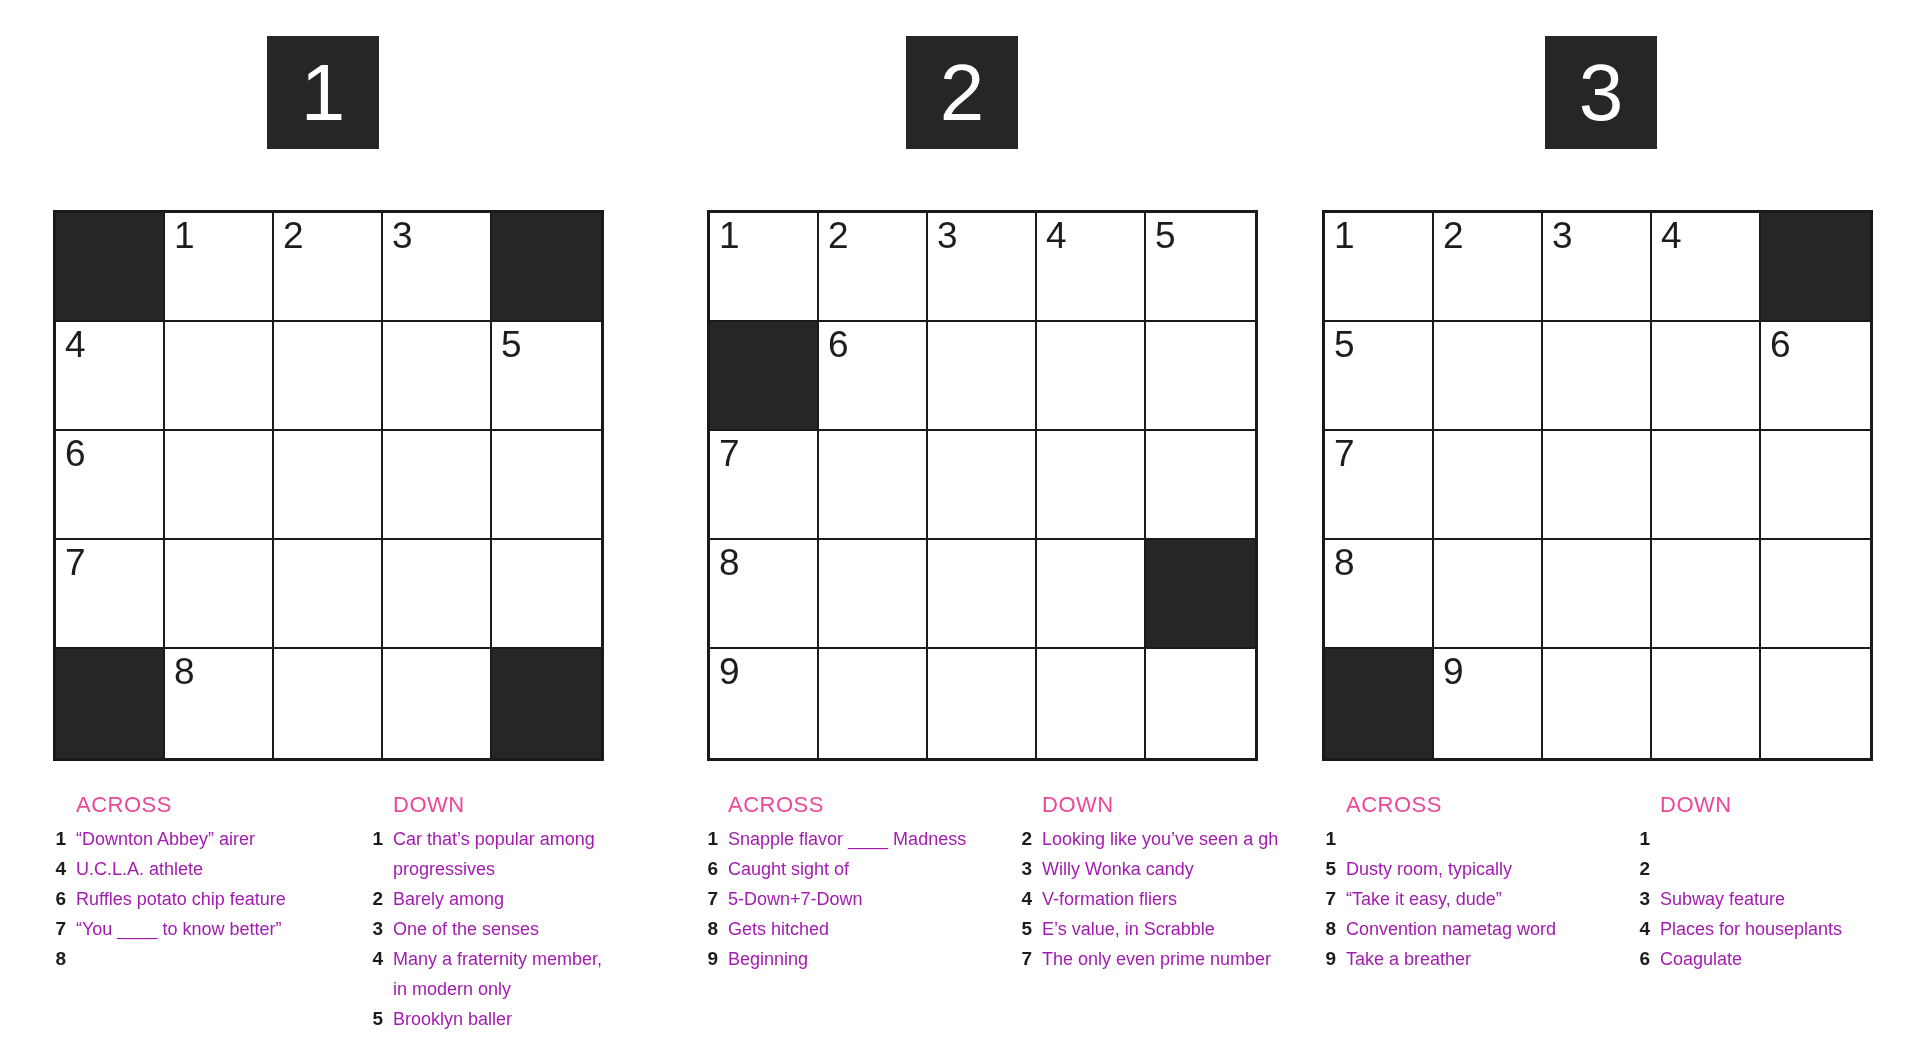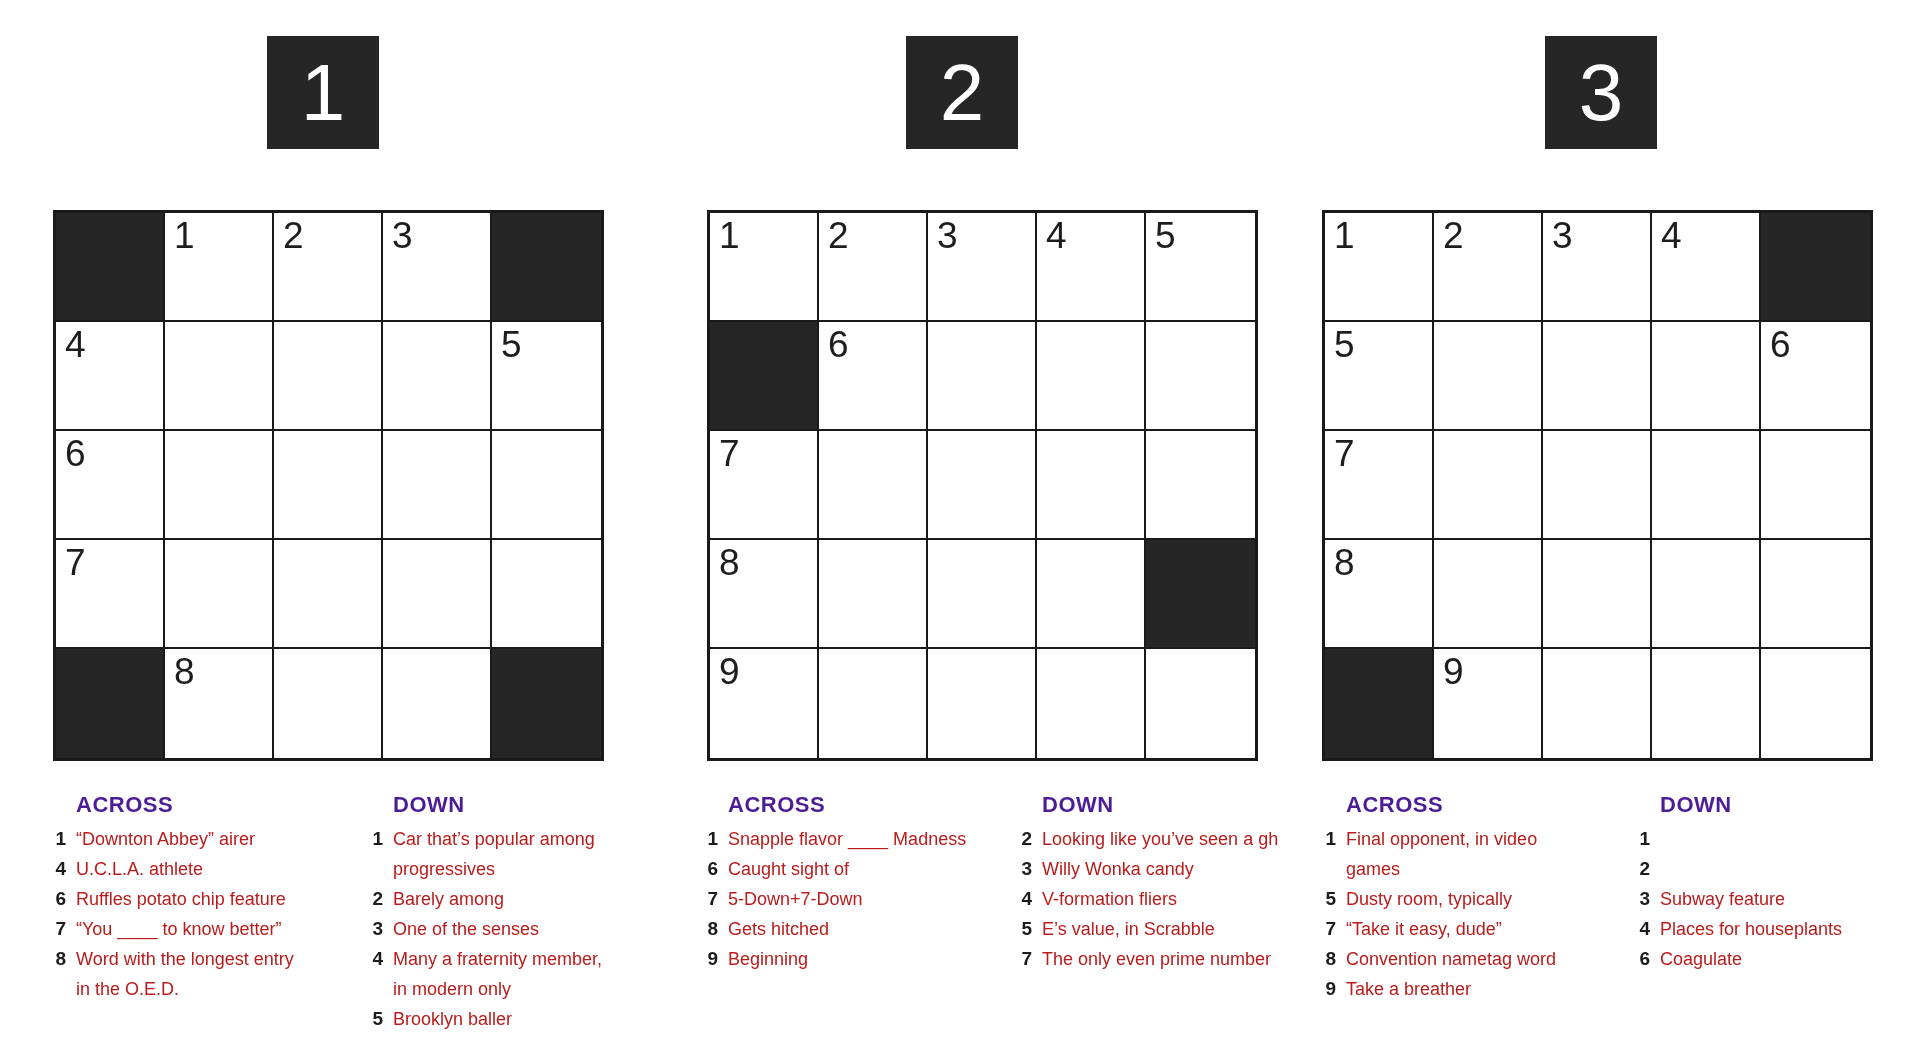--- a/index.html
+++ b/index.html
@@ -65,22 +65,22 @@
     line-height: 1.15;
   }
   
   .cluecol {
     position: absolute;
     top: 792px;
     overflow: hidden;
   }
   .cluehead {
     font-size: 22px;
-    font-weight: 700;
-    color: #4c1d95;
+    font-weight: 400;
+    color: #ec4899;
     letter-spacing: 0.5px;
     margin-left: 30px;
     margin-bottom: 6px;
     line-height: 26px;
   }
   .clue {
     display: flex;
     align-items: flex-start;
   }
   .cnum {
@@ -89,21 +89,21 @@
     text-align: right;
     font-size: 19px;
     font-weight: 700;
     color: #1c1c1c;
     line-height: 30px;
   }
   .ctext {
     margin-left: 10px;
     font-size: 18px;
     font-weight: 400;
-    color: #b91c1c;
+    color: #a21caf;
     line-height: 30px;
     white-space: nowrap;
   }
   .cline { line-height: 30px; }
 </style>
 </head>
 <body>
 
 <div class="stage">
 
@@ -176,24 +176,20 @@
             </span>
           </div>
           <div class="clue">
             <span class="cnum">7</span>
             <span class="ctext">
               <div class="cline">“You ____ to know better”</div>
             </span>
           </div>
           <div class="clue">
             <span class="cnum">8</span>
-            <span class="ctext">
-              <div class="cline">Word with the longest entry</div>
-              <div class="cline">in the O.E.D.</div>
-            </span>
           </div>
         </div>
     </div>
     <div class="cluecol" style="left:363px; width:300px;">
       <div class="cluehead">DOWN</div>
       <div>
           <div class="clue">
             <span class="cnum">1</span>
             <span class="ctext">
               <div class="cline">Car that’s popular among</div>
@@ -397,24 +393,20 @@
         </div>
         <div class="cell"></div>
         <div class="cell"></div>
         <div class="cell"></div>
       </div>
     <div class="cluecol" style="left:1316px; width:312px;">
       <div class="cluehead">ACROSS</div>
       <div>
           <div class="clue">
             <span class="cnum">1</span>
-            <span class="ctext">
-              <div class="cline">Final opponent, in video</div>
-              <div class="cline">games</div>
-            </span>
           </div>
           <div class="clue">
             <span class="cnum">5</span>
             <span class="ctext">
               <div class="cline">Dusty room, typically</div>
             </span>
           </div>
           <div class="clue">
             <span class="cnum">7</span>
             <span class="ctext">

